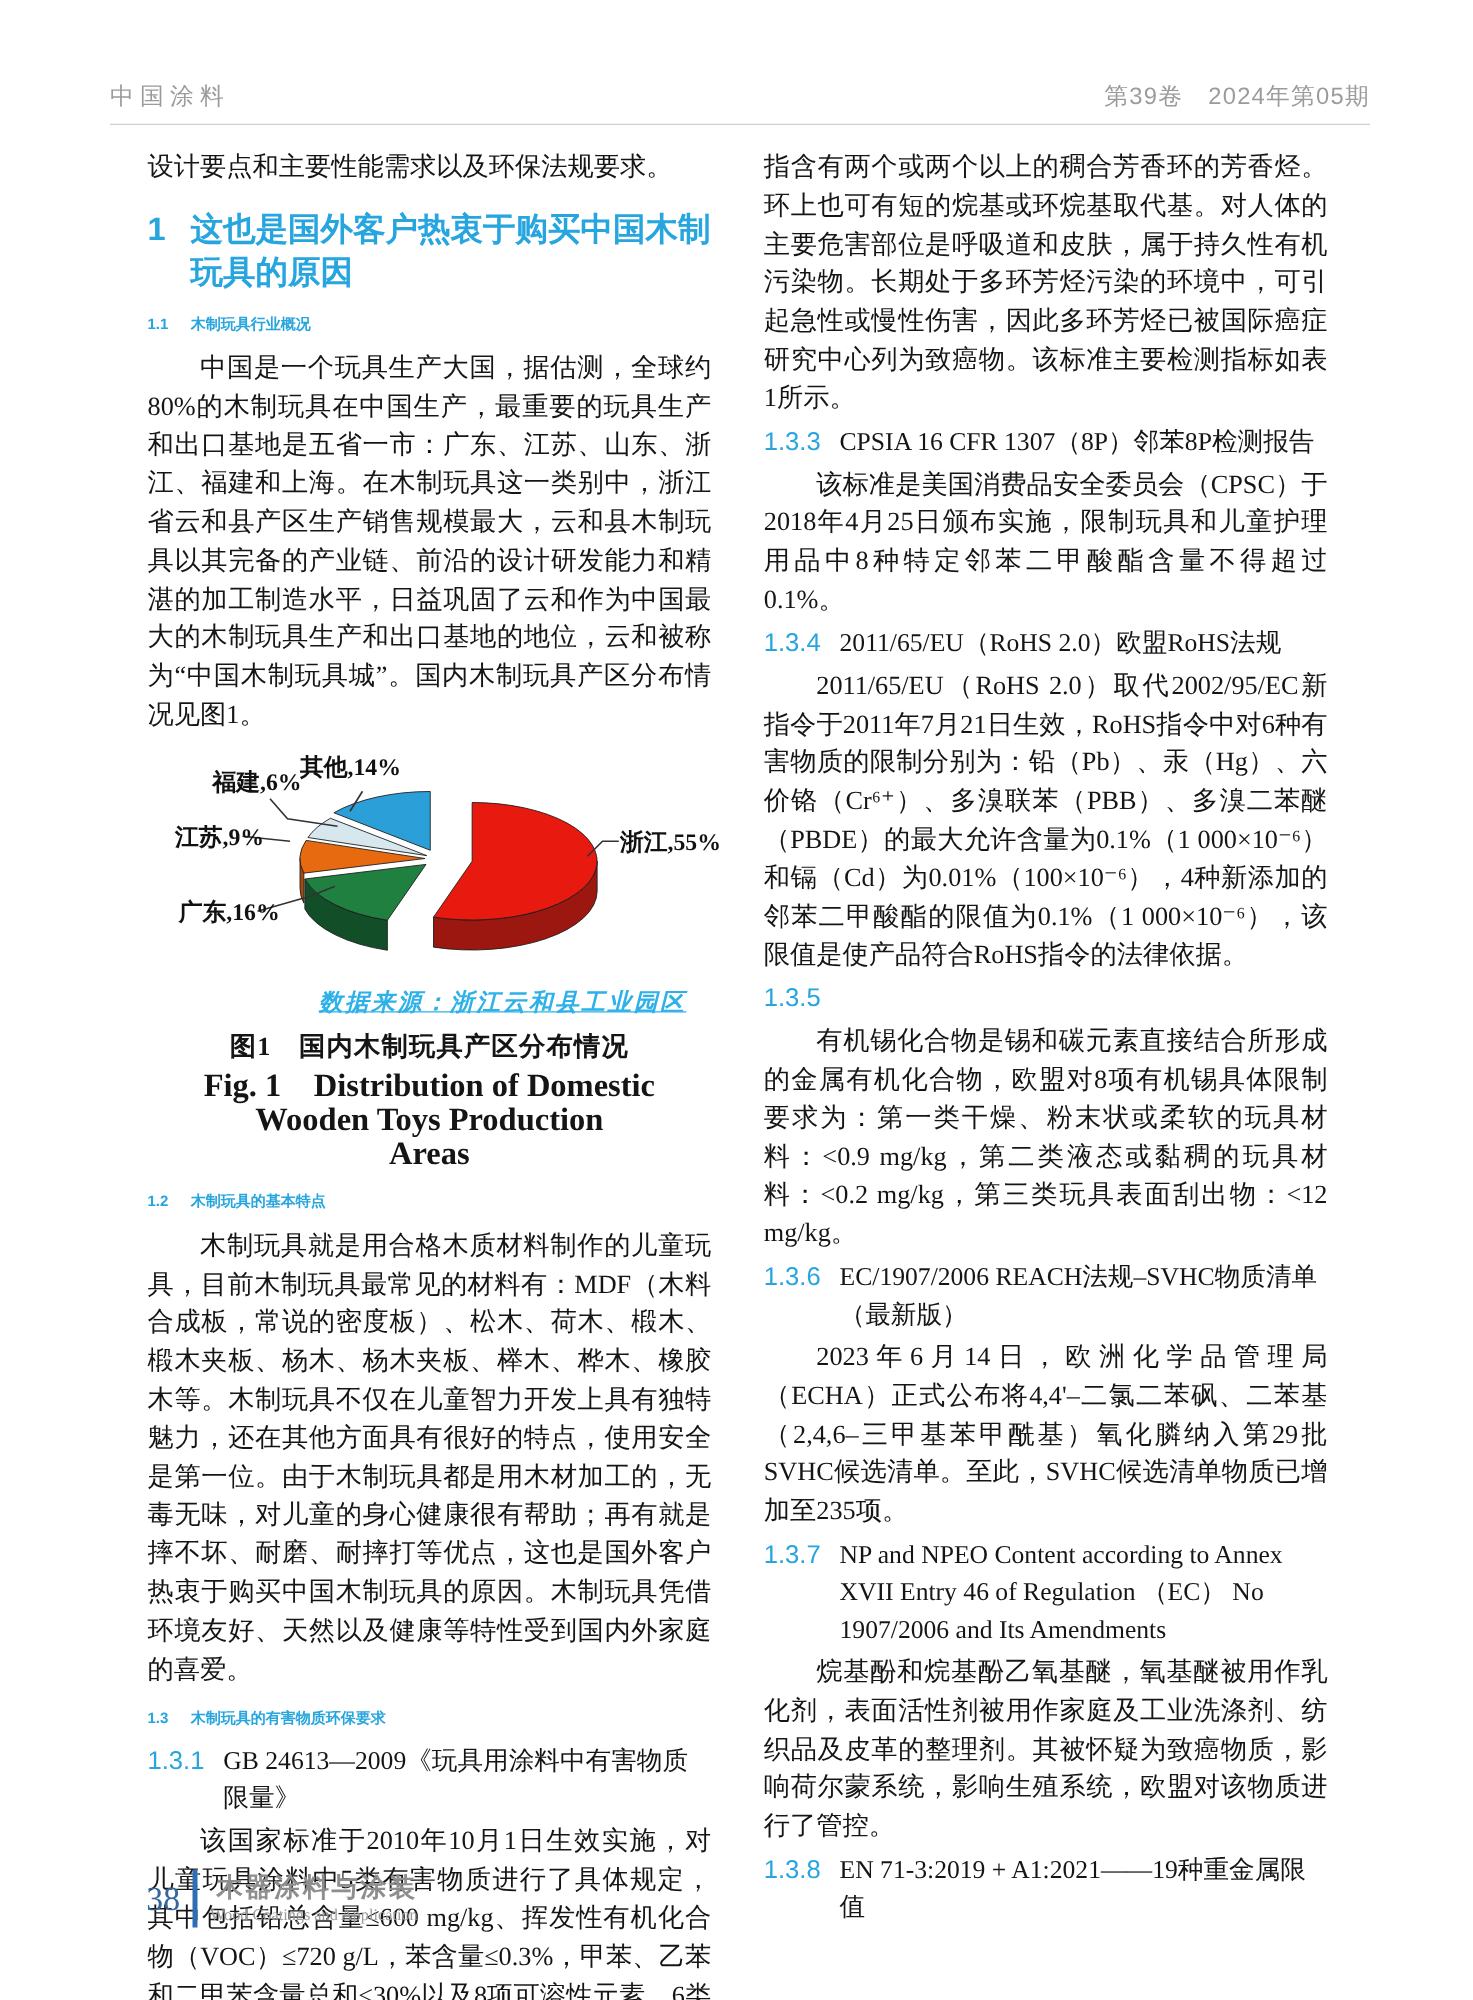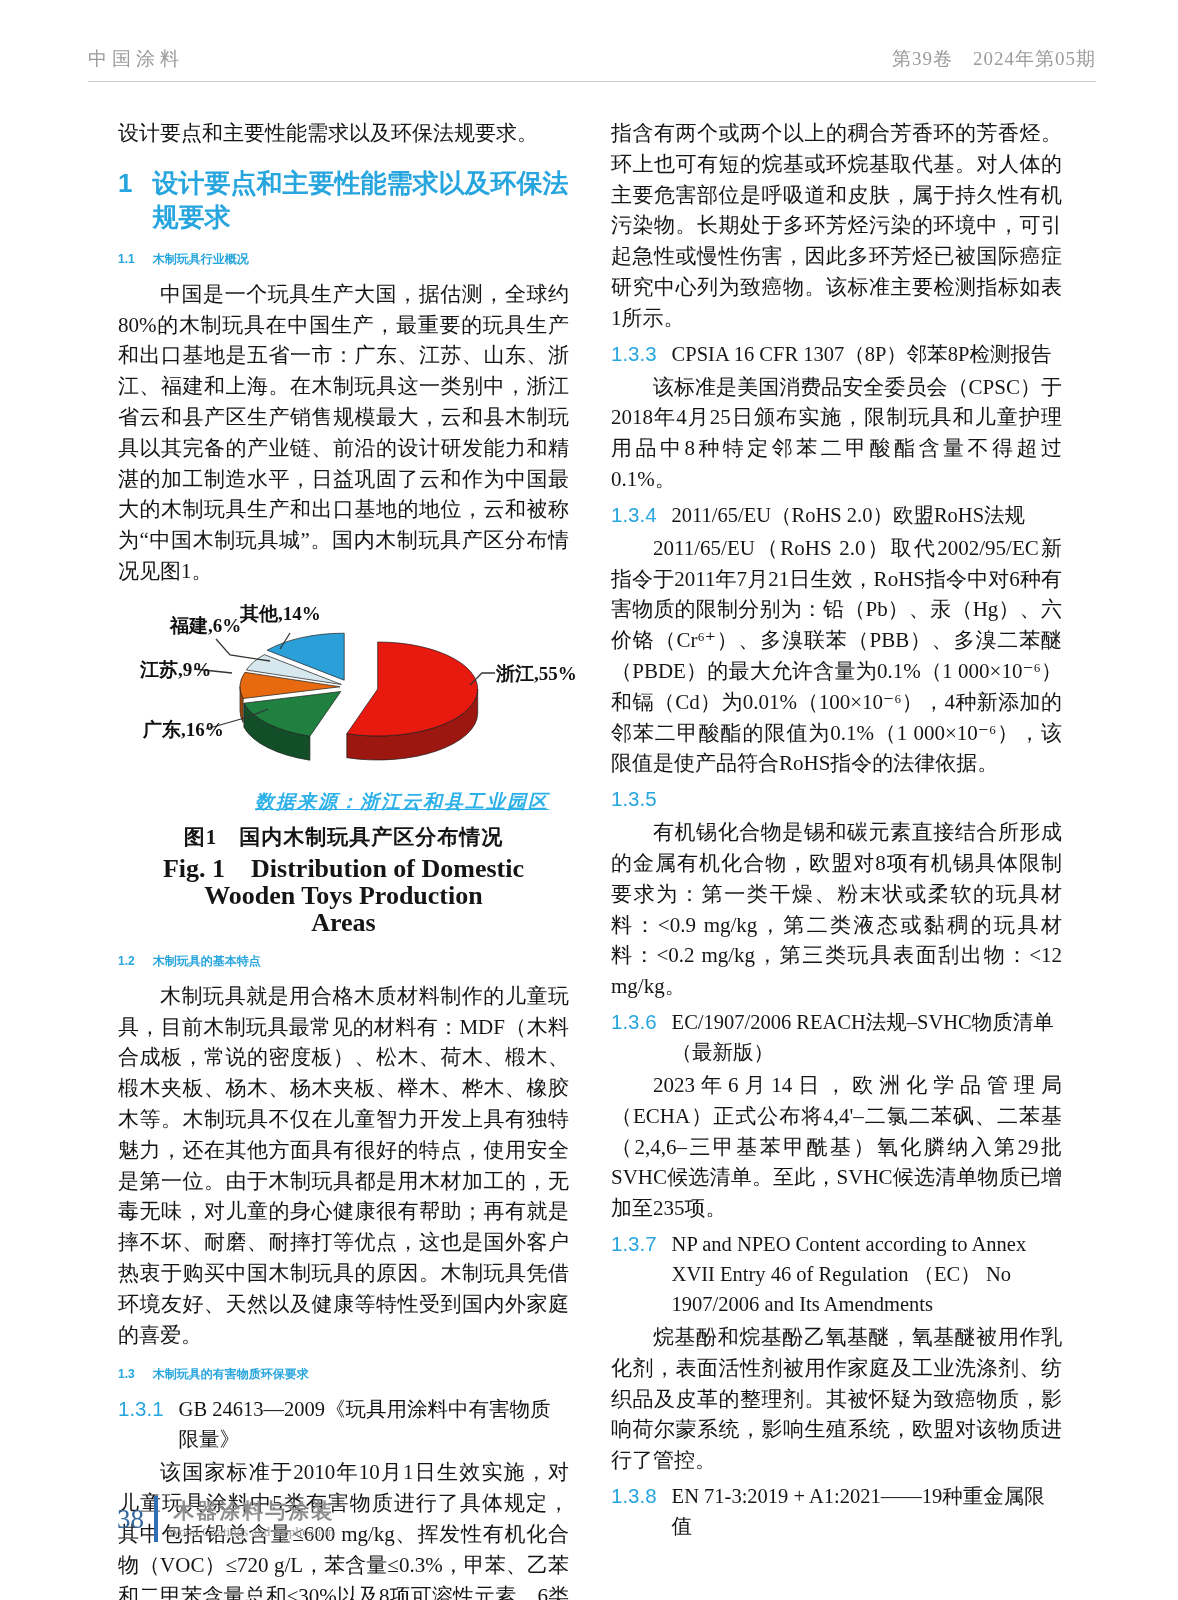--- a/index.html
+++ b/index.html
@@ -6,28 +6,28 @@
   .page{
     position:relative;
     width:1178px;height:1600px;
     background:#fff;
     overflow:hidden;
     color:#151515;
     font-family:"Liberation Serif","DejaVu Serif",serif;
   }
   
   .header{
-    position:absolute;left:88px;right:82px;top:46px;
+    position:absolute;left:88px;right:82px;top:64px;
     display:flex;justify-content:space-between;align-items:flex-end;
     padding-bottom:9px;border-bottom:1.5px solid #cfcfcf;
     font-family:"Liberation Sans","DejaVu Sans",sans-serif;
     font-size:19px;color:#9b9b9b;
   }
   .hleft{letter-spacing:5px;}
-  .hright{letter-spacing:1px;font-family:Liberation Serif, serif;}
+  .hright{letter-spacing:1px;}
   
   .columns{
     position:absolute;left:118px;top:118px;width:944px;
     display:flex;gap:42px;
   }
   .col{width:451px;}
   p{margin:0;font-size:21px;line-height:30.8px;text-align:justify;}
   p.ind{text-indent:2em;}
   .h1{
     display:flex;gap:20px;
@@ -108,21 +108,21 @@
     <span class="hright">第39卷　2024年第05期</span>
   </div>
 
   <div class="columns">
 
     <div class="col">
       <p>设计要点和主要性能需求以及环保法规要求。</p>
 
       <div class="h1">
         <span>1</span>
-        <span>设计要点和主要性能需求以及环保法规要求</span>
+        <span>这也是国外客户热衷于购买中国木制玩具的原因</span>
       </div>
 
       <div class="h2">
         <span>1.1</span>
         <span>木制玩具行业概况</span>
       </div>
       <p class="ind">中国是一个玩具生产大国，据估测，全球约80%的木制玩具在中国生产，最重要的玩具生产和出口基地是五省一市：广东、江苏、山东、浙江、福建和上海。在木制玩具这一类别中，浙江省云和县产区生产销售规模最大，云和县木制玩具以其完备的产业链、前沿的设计研发能力和精湛的加工制造水平，日益巩固了云和作为中国最大的木制玩具生产和出口基地的地位，云和被称为“中国木制玩具城”。国内木制玩具产区分布情况见图1。</p>
 
       <div class="figure">
         <div class="chart">

